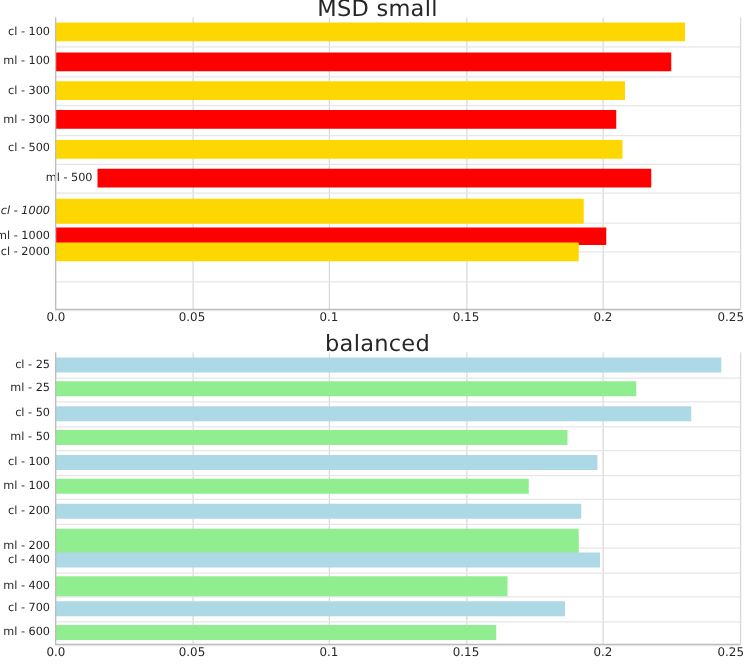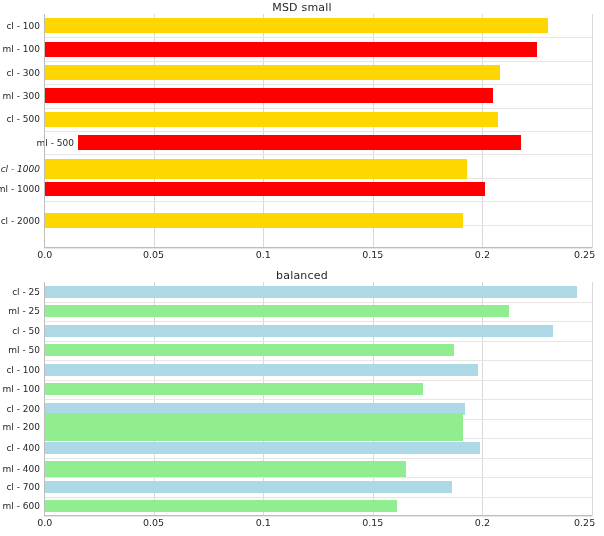--- a/index.html
+++ b/index.html
@@ -30,21 +30,21 @@
   }
   #panel-top    { top: 0px;   height: 268px; }
   #panel-bottom { top: 268px; height: 268px; }
 
   .panel-title {
     position: absolute;
     left: 0;
     top: 0px;
     width: 604px;
     text-align: center;
-    font-size: 11px;
+    font-size: 18px;
     line-height: 15px;
     color: #262626;
     letter-spacing: 0.2px;
   }
 
   
   .plot {
     position: absolute;
     left: 44px;
     width: 548px;
@@ -194,21 +194,21 @@
             <div class="ylabel">ml - 500</div>
           </div>
           <div class="bar-row" style="top: 144.6px; height: 20px; font-style: italic;">
             <div class="bar" title="cl - 1000: 0.193" style="width: 423.1px; background: rgb(255, 215, 0);"></div>
             <div class="ylabel">cl - 1000</div>
           </div>
           <div class="bar-row" style="top: 168px; height: 14px;">
             <div class="bar" title="ml - 1000: 0.201" style="width: 440.6px; background: rgb(255, 0, 0);"></div>
             <div class="ylabel">ml - 1000</div>
           </div>
-          <div class="bar-row" style="top: 199px; height: 15px;">
+          <div class="bar-row" style="top: 180px; height: 15px;">
             <div class="bar" title="cl - 2000: 0.191" style="width: 418.7px; background: rgb(255, 215, 0);"></div>
             <div class="ylabel">cl - 2000</div>
           </div>
         </div>
       <div class="axis-left"></div>
       <div class="axis-bottom"></div>
     </div>
 
     <div class="xticks" id="xticks-top">
         <div class="xtick" style="left: 0px; transform: translateX(-45%);">0.0</div>
@@ -266,21 +266,21 @@
             <div class="ylabel">cl - 100</div>
           </div>
           <div class="bar-row" style="top: 101.3px; height: 12px;">
             <div class="bar" title="ml - 100: 0.173" style="width: 379.2px; background: rgb(144, 238, 144);"></div>
             <div class="ylabel">ml - 100</div>
           </div>
           <div class="bar-row" style="top: 120.8px; height: 12px;">
             <div class="bar" title="cl - 200: 0.192" style="width: 420.9px; background: rgb(173, 216, 230);"></div>
             <div class="ylabel">cl - 200</div>
           </div>
-          <div class="bar-row" style="top: 131px; height: 28px;">
+          <div class="bar-row" style="top: 141px; height: 28px;">
             <div class="bar" title="ml - 200: 0.191" style="width: 418.7px; background: rgb(144, 238, 144);"></div>
             <div class="ylabel">ml - 200</div>
           </div>
           <div class="bar-row" style="top: 159.8px; height: 12px;">
             <div class="bar" title="cl - 400: 0.199" style="width: 436.2px; background: rgb(173, 216, 230);"></div>
             <div class="ylabel">cl - 400</div>
           </div>
           <div class="bar-row" style="top: 179.3px; height: 16px;">
             <div class="bar" title="ml - 400: 0.165" style="width: 361.7px; background: rgb(144, 238, 144);"></div>
             <div class="ylabel">ml - 400</div>

